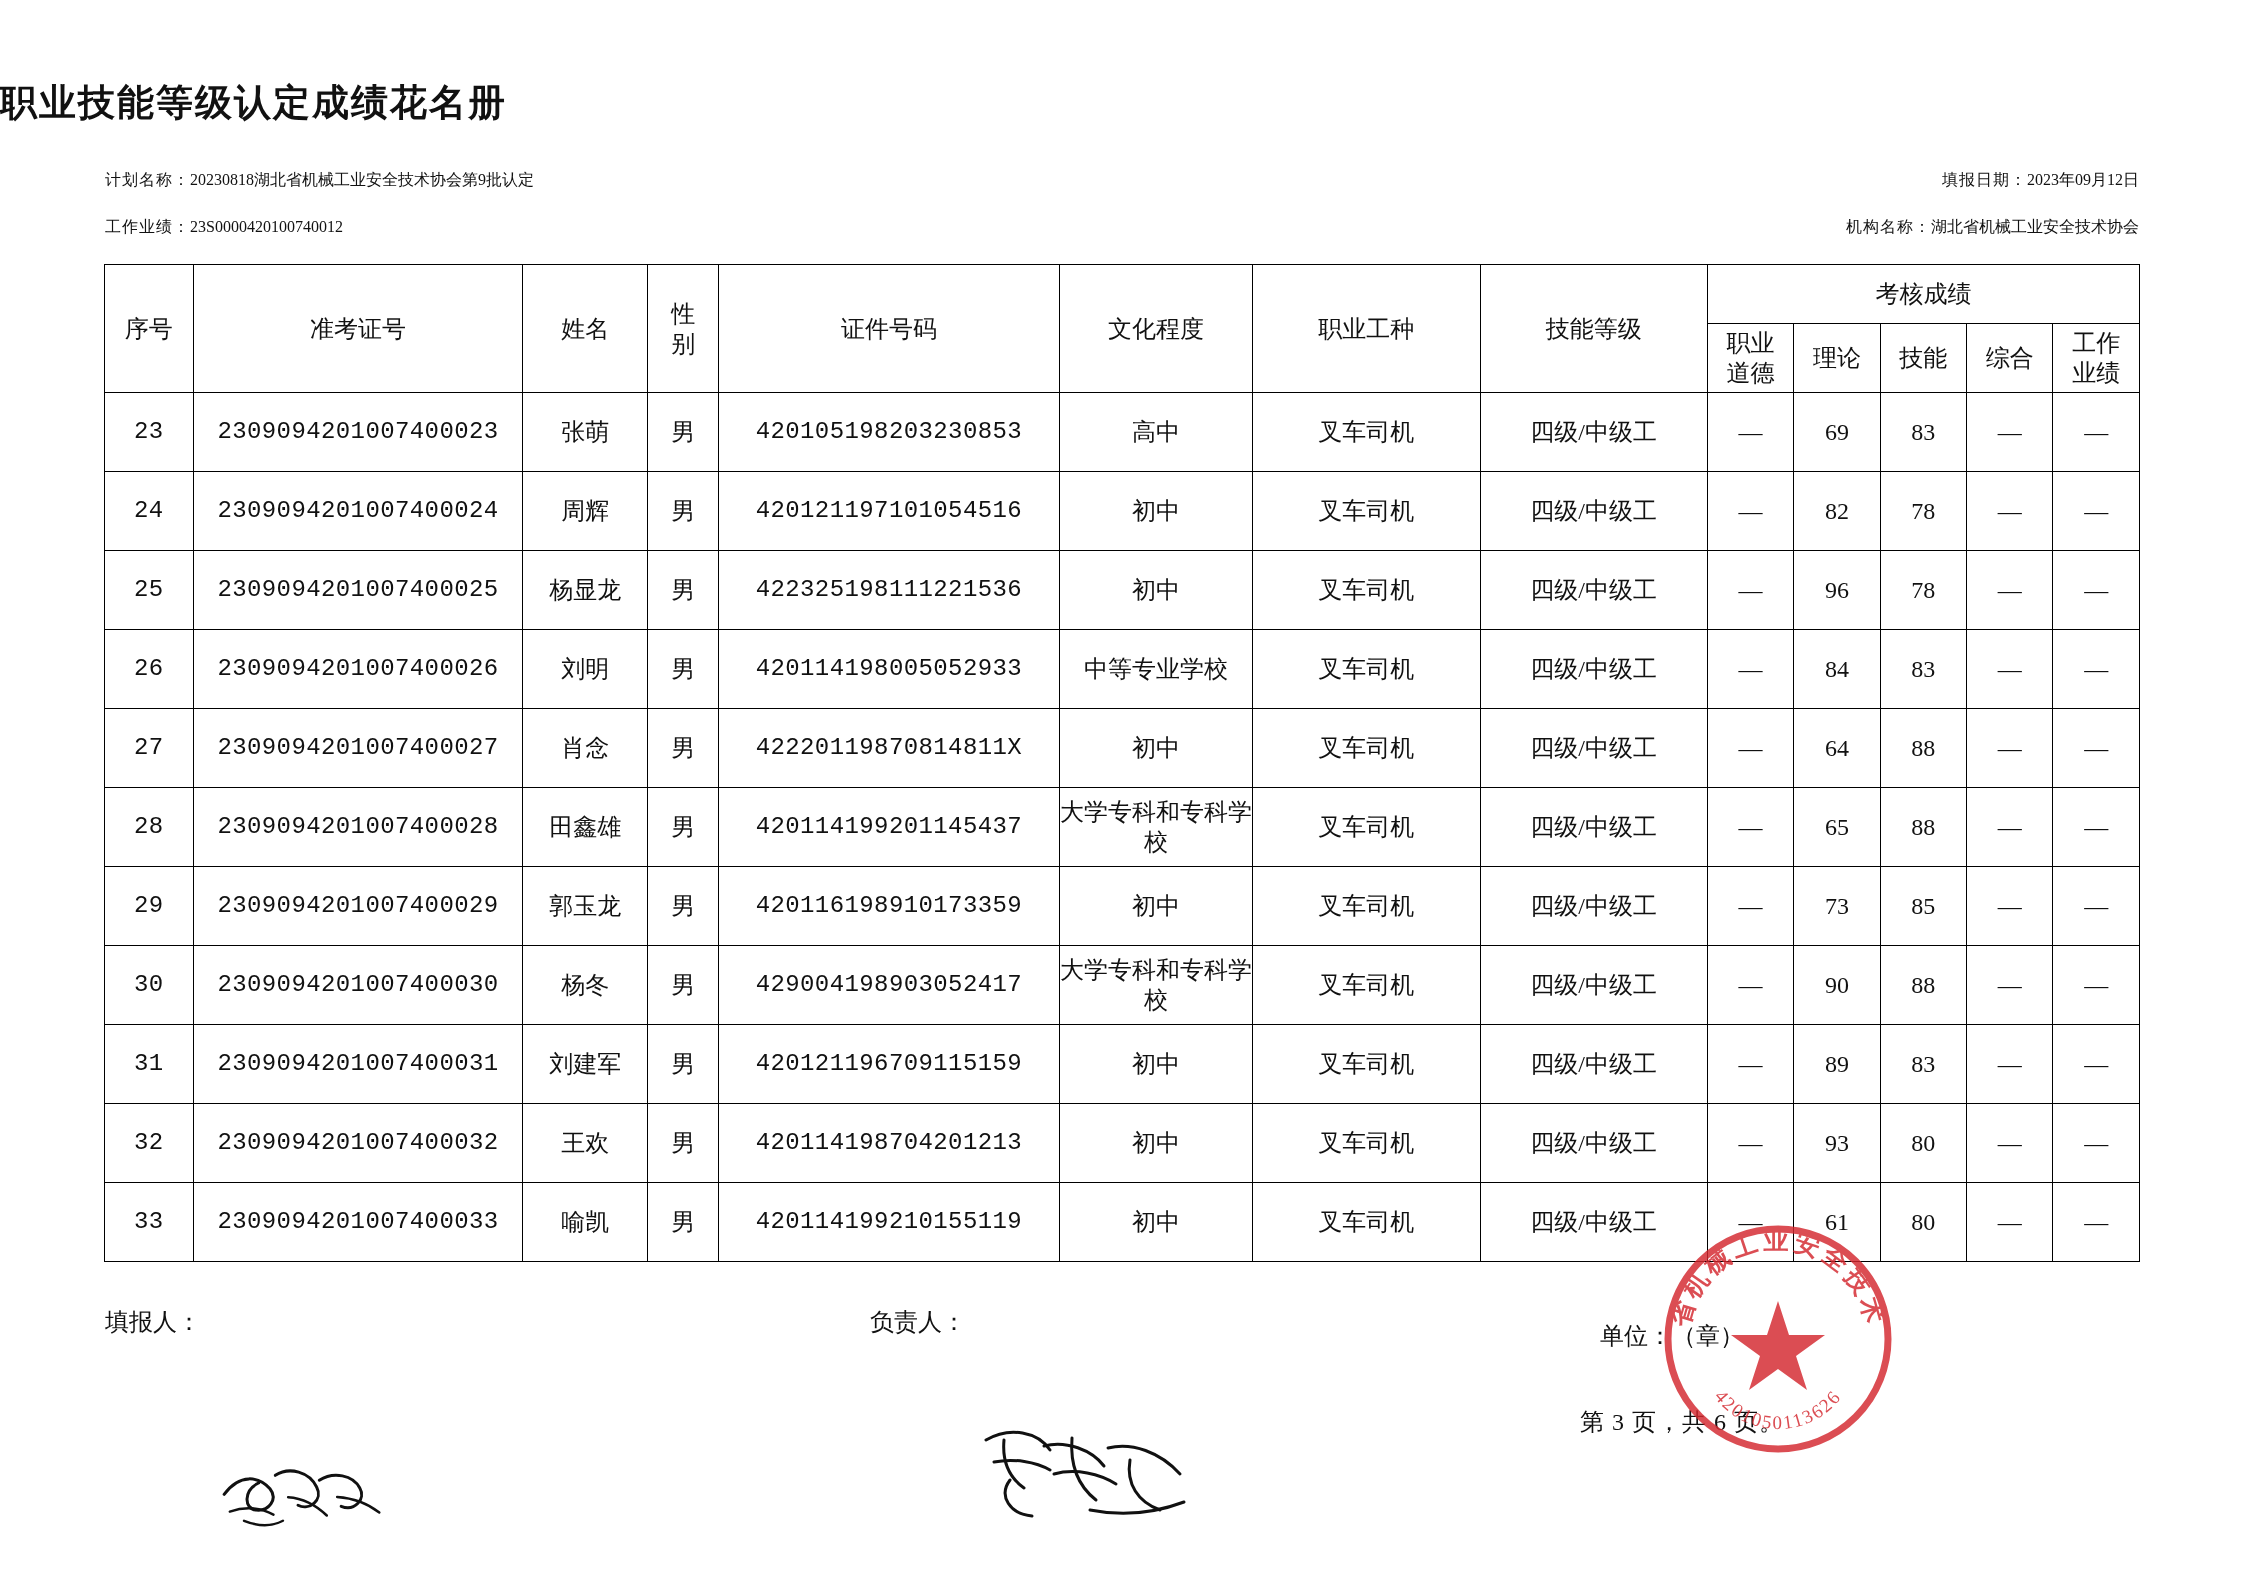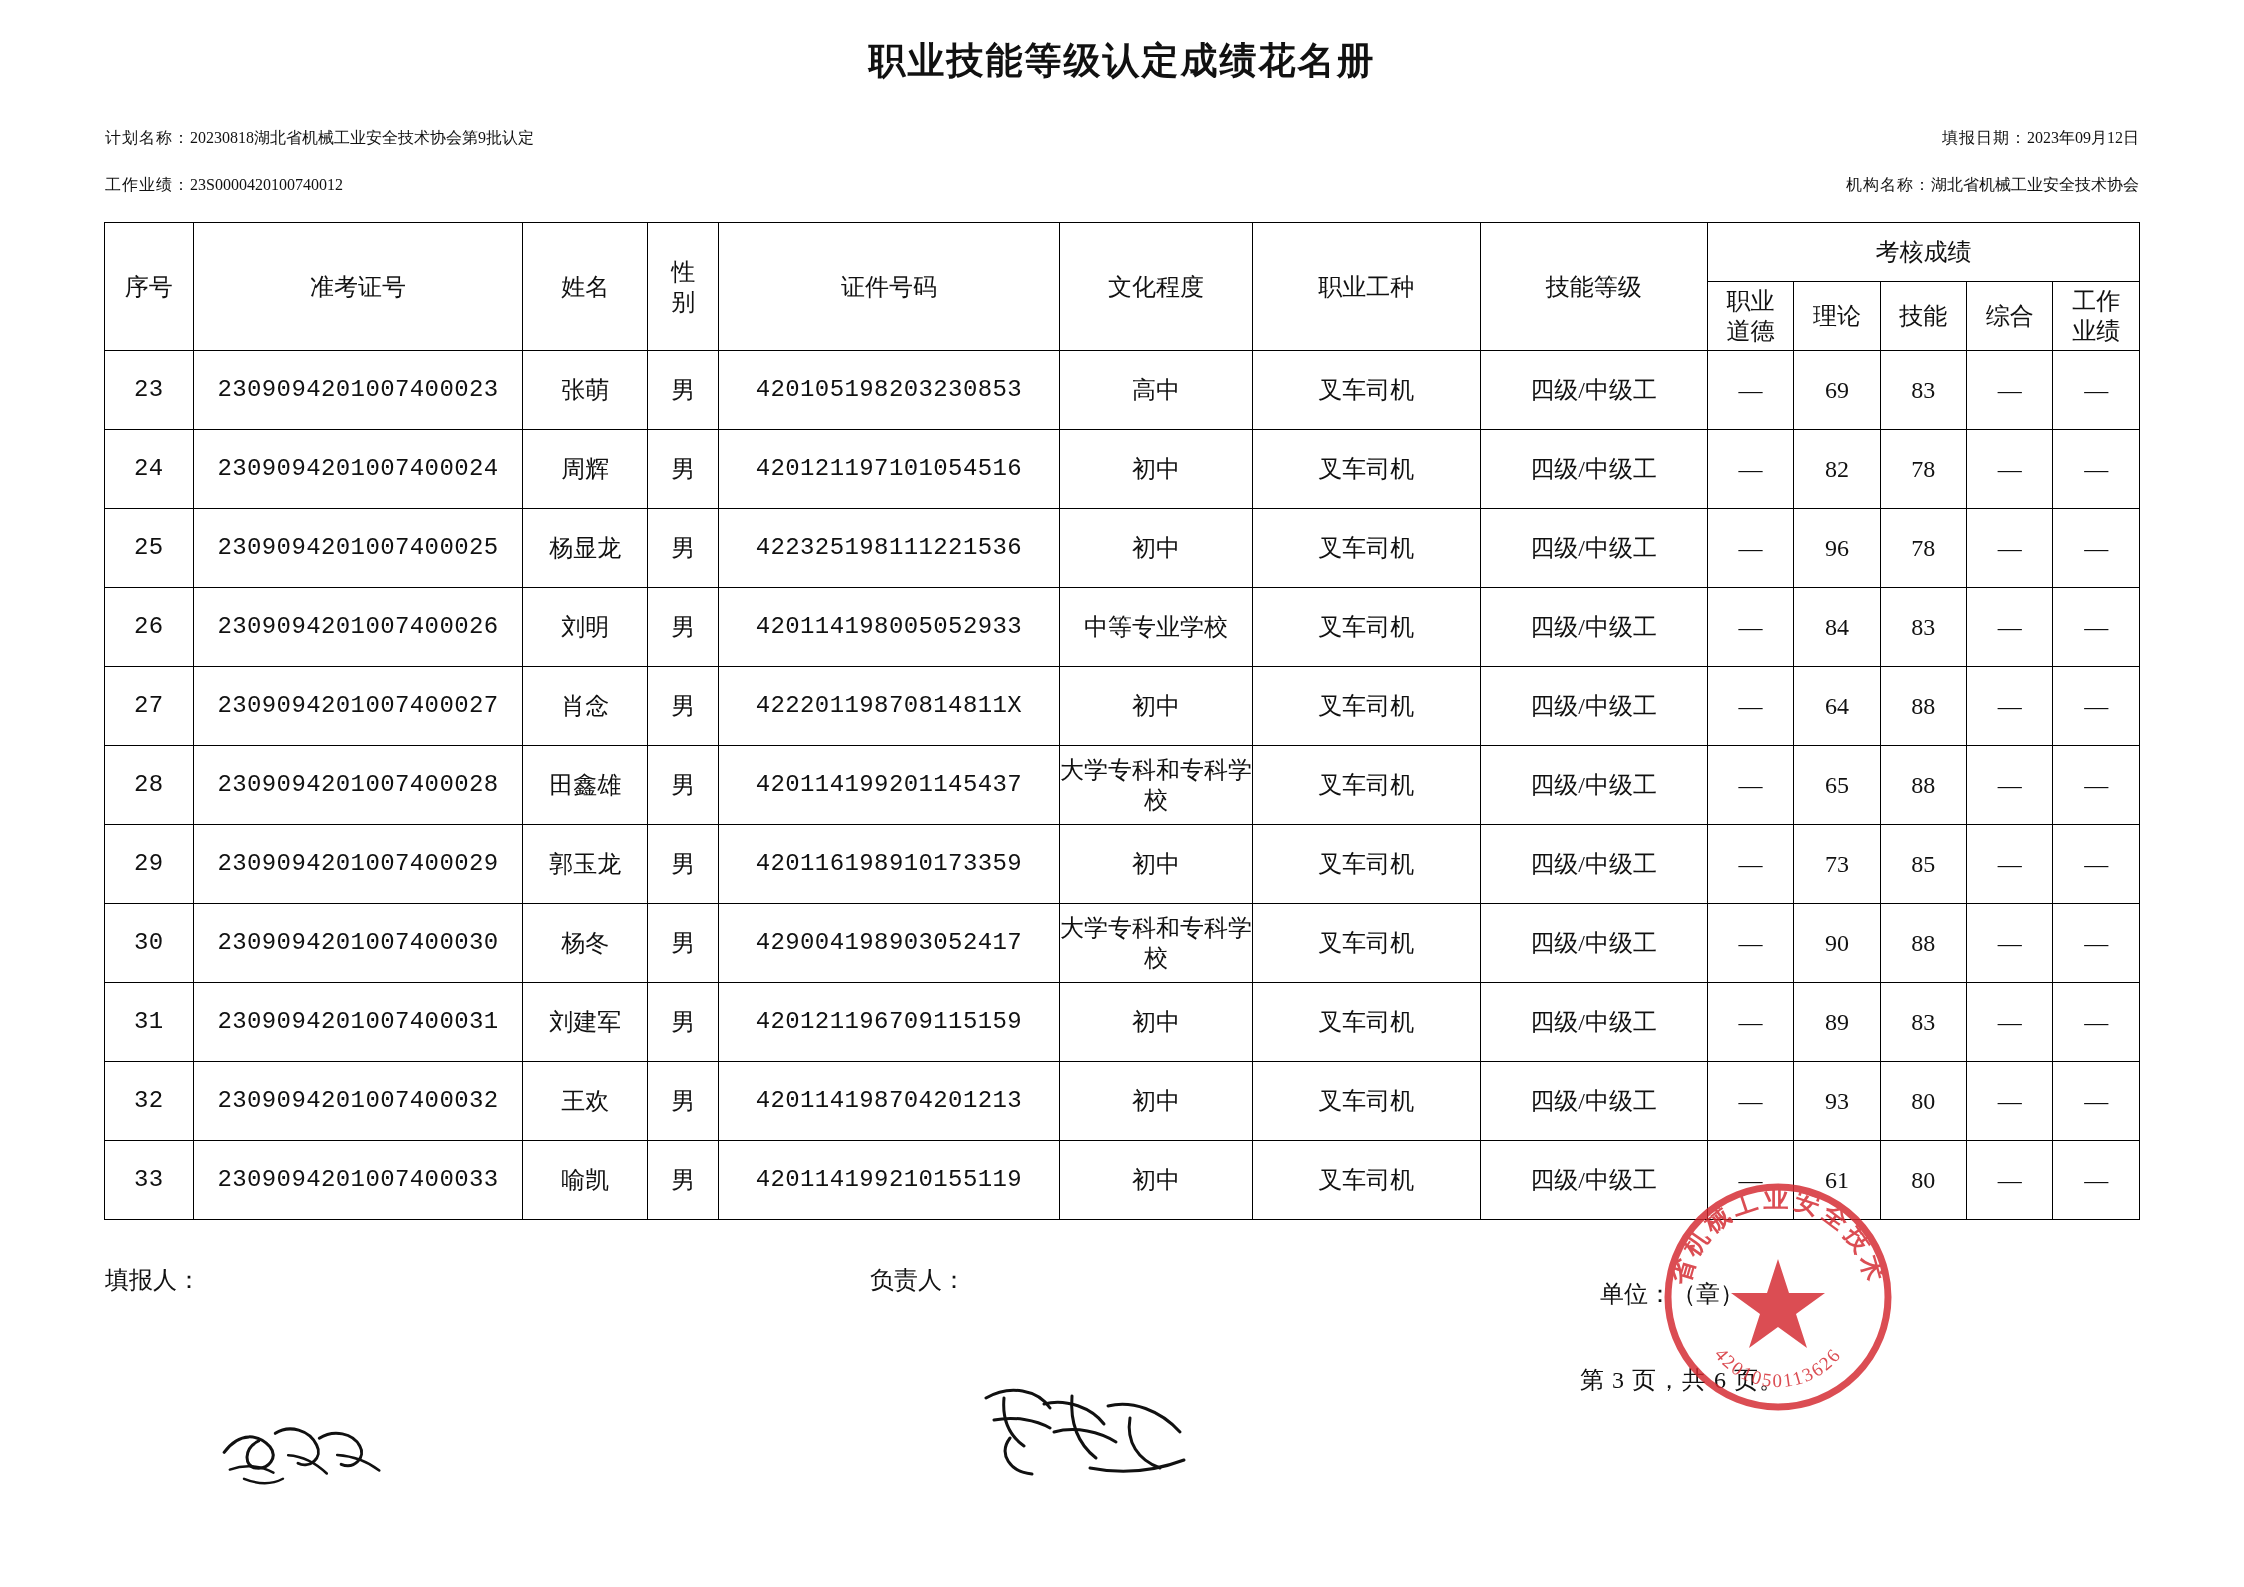--- a/index.html
+++ b/index.html
@@ -16,25 +16,25 @@
     overflow: hidden;
   }
   .page {
     position: relative;
     width: 2244px;
     height: 1587px;
     box-sizing: border-box;
     padding: 0;
   }
   .doc-title {
-    text-align: center;
+    text-align: left;
     font-size: 37px;
     font-weight: bold;
     letter-spacing: 2px;
-    margin-top: 36px;
+    margin-top: 78px;
     font-family: "Liberation Serif", "DejaVu Serif", serif;
   }
   .meta {
     margin-top: 42px;
     padding: 0 105px 0 105px;
     font-size: 16px;
   }
   .meta-row {
     display: flex;
     justify-content: space-between;

